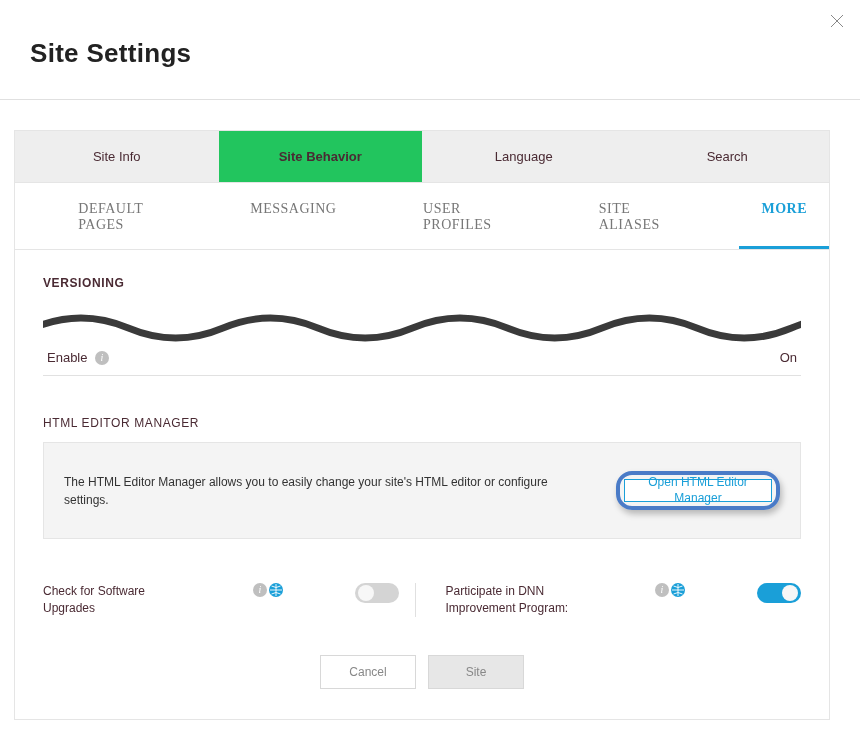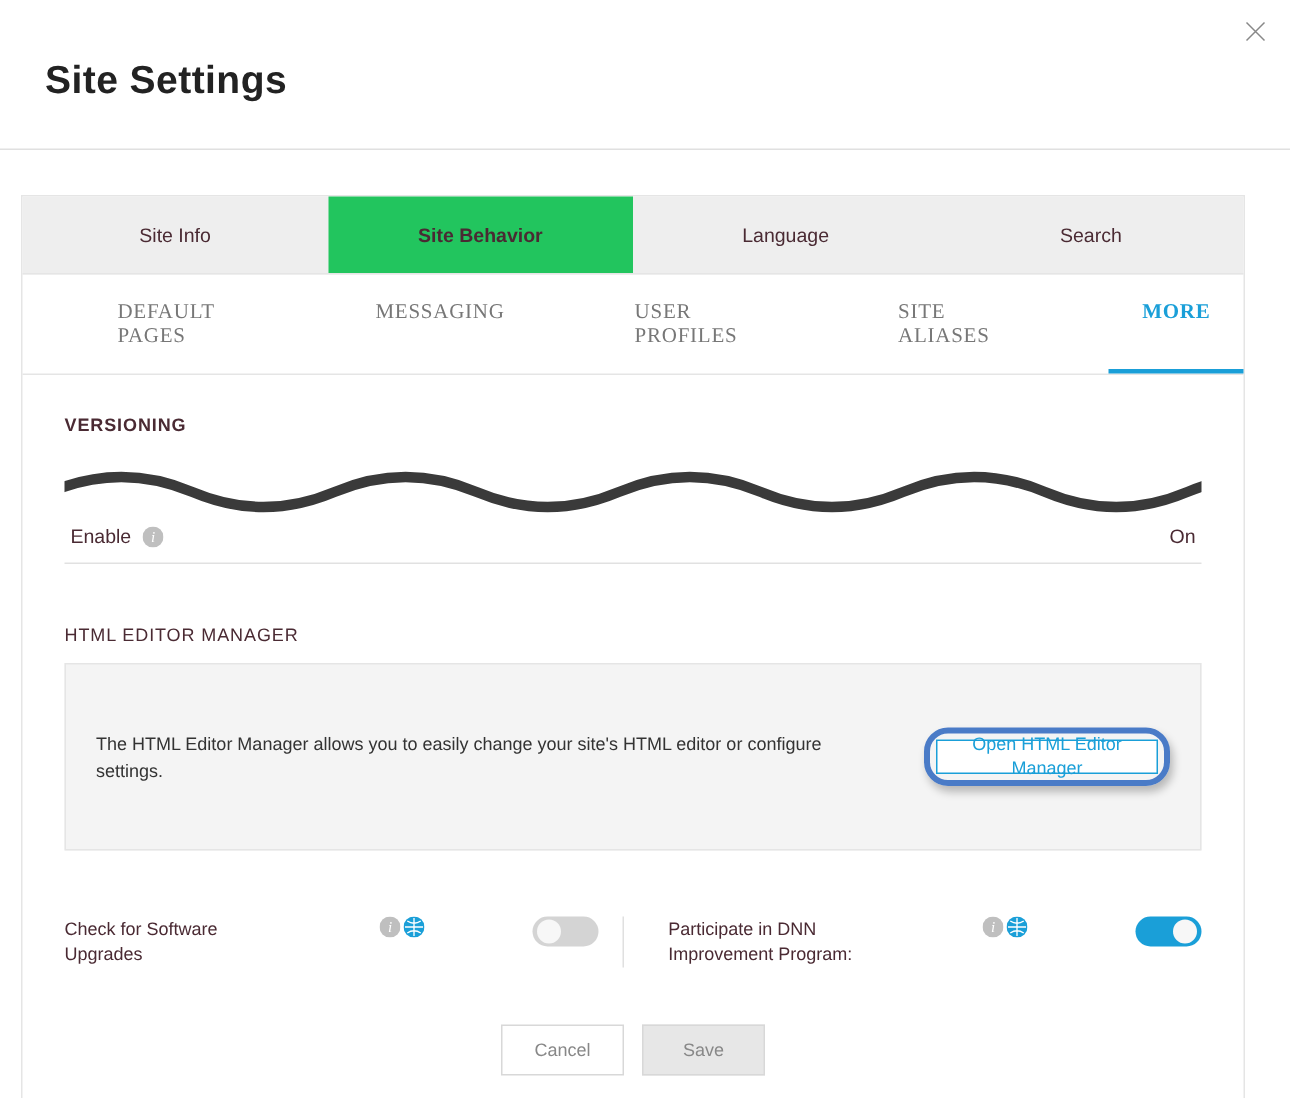--- a/index.html
+++ b/index.html
@@ -110,21 +110,21 @@
       font-size: 12px;
       letter-spacing: 0.6px;
       color: #4a2a33;
       font-weight: 400;
       padding: 40px 0 12px 0;
     }
 
     .editor-box {
       background: #f4f4f4;
       border: 1px solid #e5e5e5;
-      padding: 42px 20px;
+      padding: 28px 20px;
       display: flex;
       align-items: center;
       justify-content: space-between;
       gap: 20px;
     }
     .editor-box .desc {
       font-size: 12px;
       line-height: 1.5;
       color: #333;
       max-width: 500px;
@@ -200,21 +200,21 @@
     .toggle.off .knob { left: 3px; }
     .toggle.on .knob { right: 3px; }
 
     .actions {
       margin-top: 38px;
       display: flex;
       gap: 12px;
       justify-content: center;
     }
     .btn {
-      width: 82px;
+      width: 96px;
       height: 34px;
       border: 1px solid #d8d8d8;
       background: #fff;
       font-size: 12px;
       color: #888;
       cursor: pointer;
     }
     .btn.save {
       background: #e7e7e7;
     }
@@ -320,18 +320,18 @@
             </svg>
         </span>
         <div class="toggle on">
             <div class="knob"></div>
           </div>
       </div>
     </div>
 
     <div class="actions">
       <button class="btn">Cancel</button>
-      <button class="btn save">Save</button>
+      <button class="btn save">Site</button>
     </div>
 
   </div>
 
 </div>
 
 </body></html>

